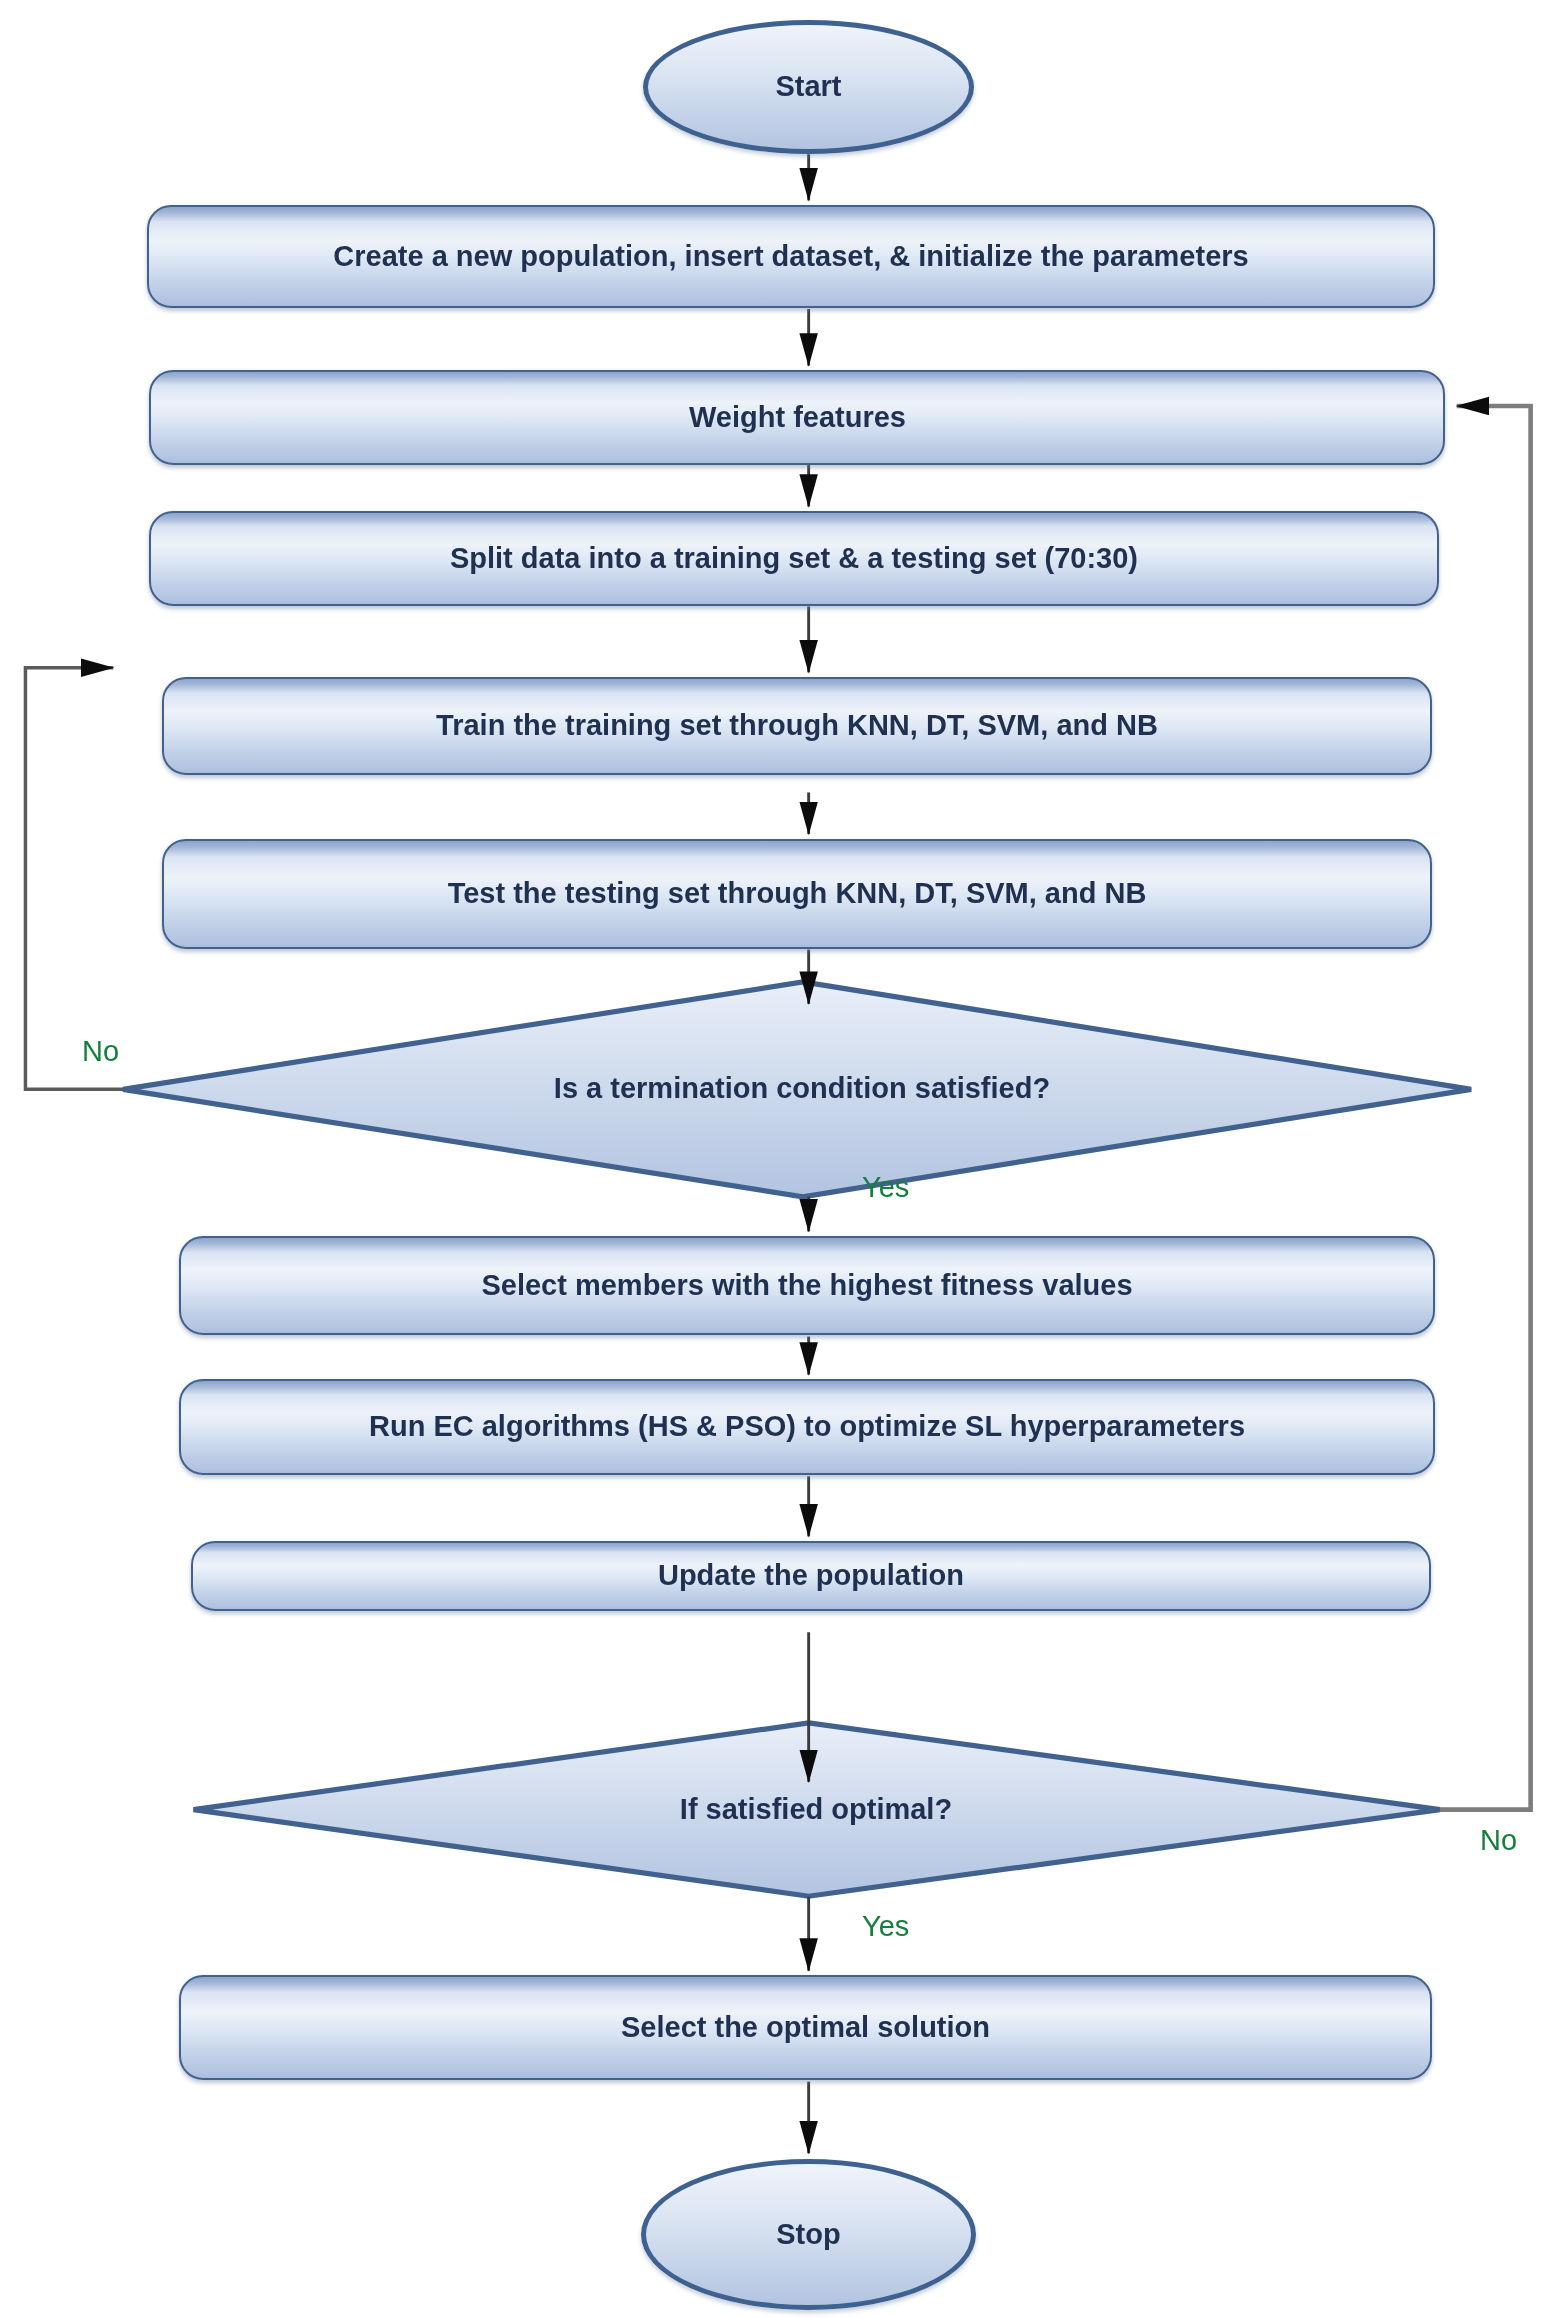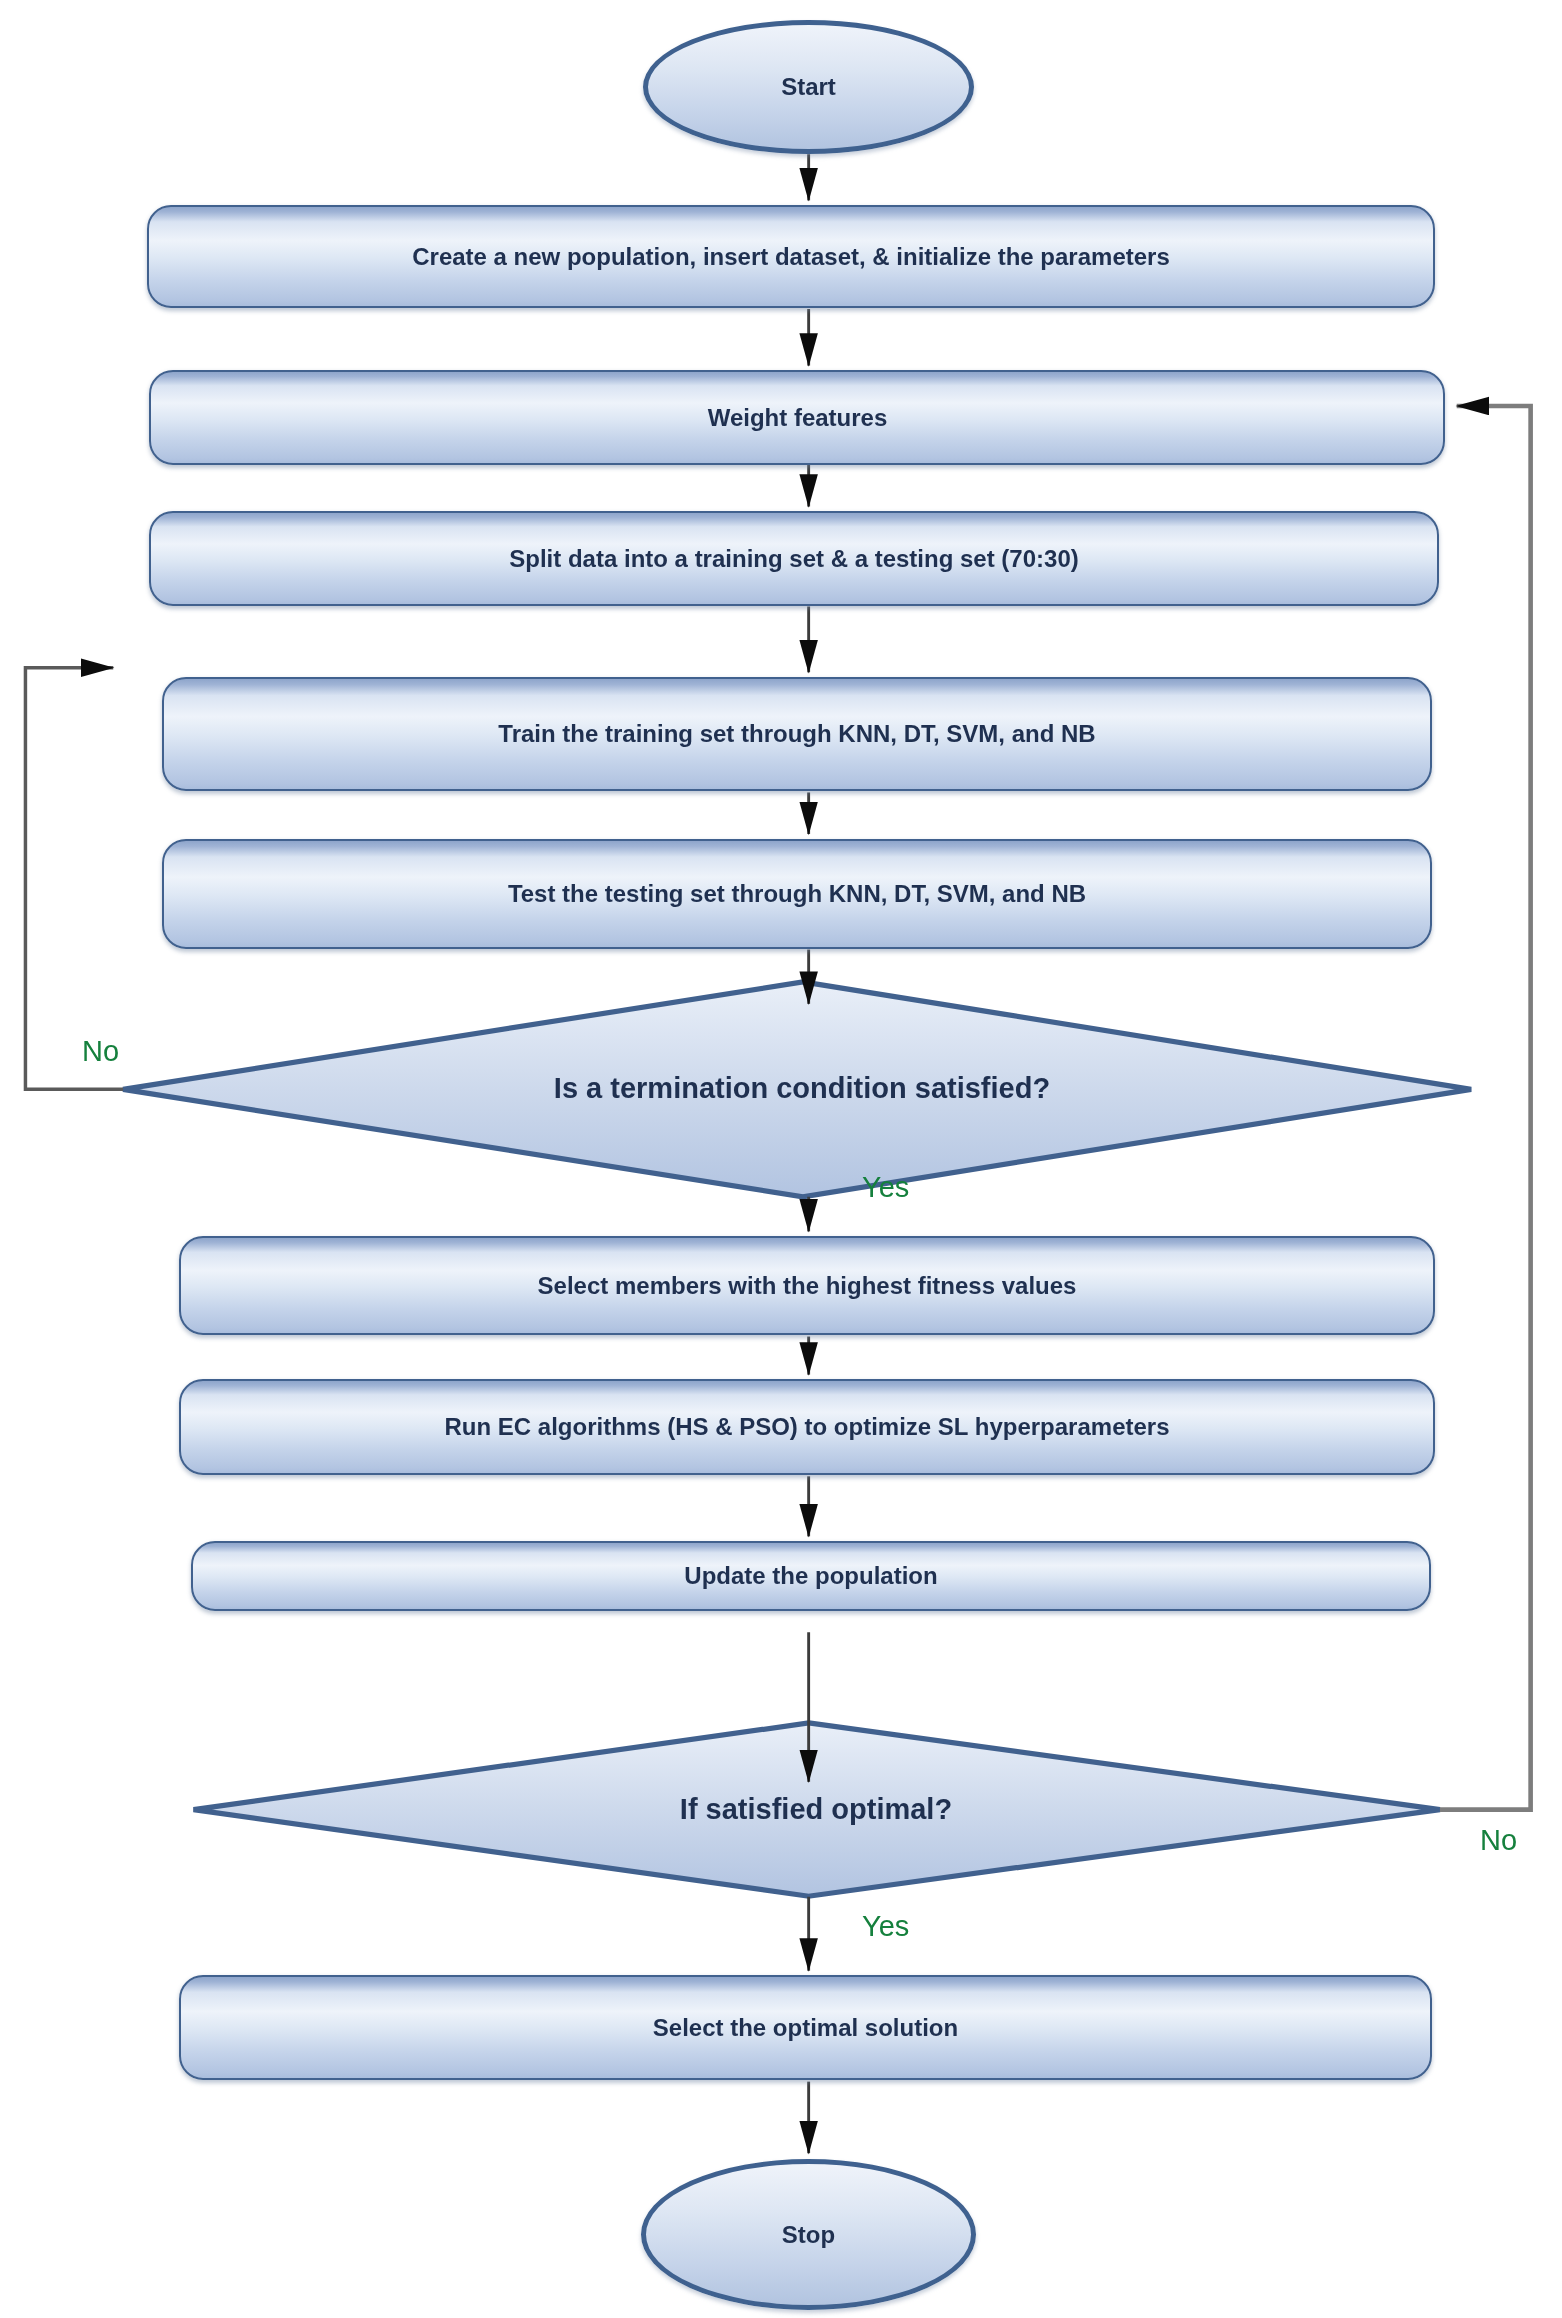--- a/index.html
+++ b/index.html
@@ -16,21 +16,21 @@
   }
   .node{
     position:absolute;
     box-sizing:border-box;
     display:flex;
     align-items:center;
     justify-content:center;
     text-align:center;
     font-weight:bold;
     color:#1f3050;
-    font-size:24px;
+    font-size:29px;
     line-height:1.15;
   }
   .process{
     border:2.9px solid #41618e;
     border-radius:24px;
     background:linear-gradient(180deg,
       #8ea5cb 0%, #9fb3d5 5%, #d9e3f2 15%, #eef3fa 34%,
       #dde7f4 52%, #c4d3ea 75%, #b2c4e1 95%, #a9bddd 100%);
     box-shadow:0 2.9px 4px rgba(110,130,160,0.45);
     padding:0 35px;
@@ -102,21 +102,21 @@
   </div>
 
   <div class="node process" style="left:149px; top:370px; width:1296px; height:95px;padding-left:36px;">
     <span>Weight features</span>
   </div>
 
   <div class="node process" style="left:149px; top:511px; width:1290px; height:95px;">
     <span>Split data into a training set &amp; a testing set (70:30)</span>
   </div>
 
-  <div class="node process" style="left:162px; top:677px; width:1270px; height:114px;">
+  <div class="node process" style="left:162px; top:677px; width:1270px; height:98px;">
     <span>Train the training set through KNN, DT, SVM, and NB</span>
   </div>
 
   <div class="node process" style="left:162px; top:839px; width:1270px; height:110px;">
     <span>Test the testing set through KNN, DT, SVM, and NB</span>
   </div>
 
   <div class="decision-label" style="left:398px; top:1054px; width:808px; height:69px;text-align:right;">
     <span>Is a termination condition satisfied?</span>
   </div>

